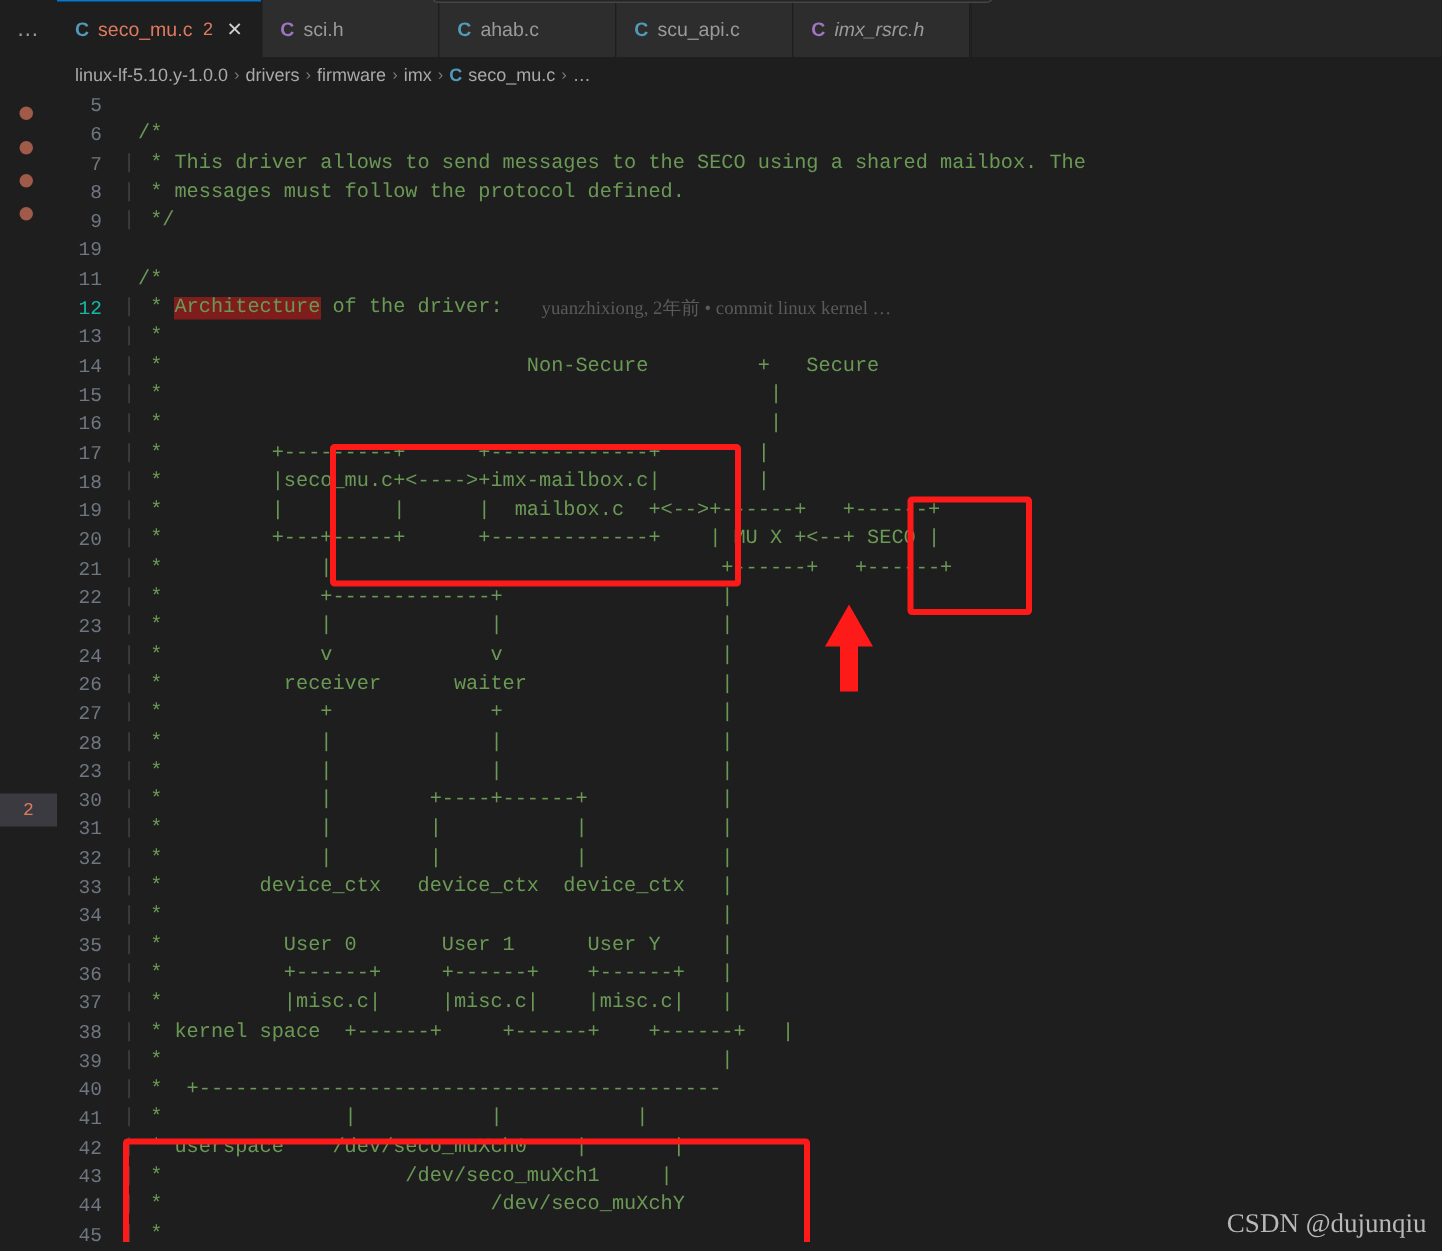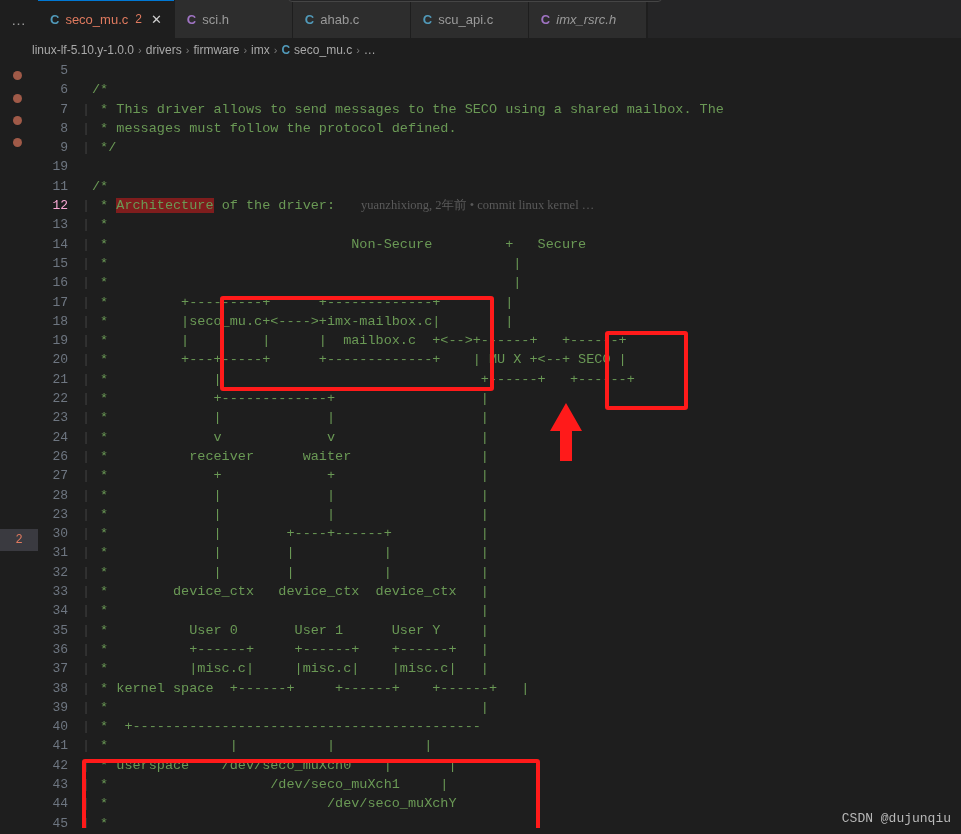--- a/index.html
+++ b/index.html
@@ -76,21 +76,21 @@
   .tab .ital { font-style: italic; }
   .tab .badge-num { color: #e07a5f; font-size: 12px; margin-left: 1px; }
   .tab .closex { color: #cfcfcf; font-size: 13px; margin-left: 3px; }
   .tabbar-fill { flex: 1; background: #252526; border-left: 1px solid #1e1e1e; }
 
   
   .breadcrumb {
     height: 23px;
     background: #1e1e1e;
     display: flex; align-items: center;
-    padding-left: 32px;
+    padding-left: 50px;
     font-size: 12px;
     color: #a9a9a9;
     gap: 4px;
     flex: 0 0 23px;
     position: relative; z-index: 4;
   }
   .bc-seg { white-space: nowrap; }
   .bc-sep { color: #7a7a7a; font-size: 11px; }
   .bc-icon { color: #519aba; font-weight: bold; font-size: 12px; }
 
@@ -143,21 +143,21 @@
   }
   .ln {
     width: 44px;
     min-width: 44px;
     text-align: right;
     padding-right: 14px;
     color: #6e7681;
     font-size: 13px;
     user-select: none;
   }
-  .line.cur .ln { color: #f9a8d4; }
+  .line.cur .ln { color: #14b8a6; }
   .guide {
     width: 10px; min-width: 10px;
     color: #404040;
     text-align: left;
   }
   .txt { color: #6A9955; }
   .sel { background: #7f1d1d; color: #6A9955; }
   .blame {
     color: #5a5a5a;
     font-size: 12.5px;
@@ -182,23 +182,23 @@
     pointer-events: none;
     z-index: 20;
   }
   .redarrow { position: absolute; z-index: 21; pointer-events: none; }
 
   
   .watermark {
     position: absolute;
     right: 10px; bottom: 8px;
     color: #b8b8b8;
-    font-size: 13px;
+    font-size: 18px;
     z-index: 25;
-    font-family: Liberation Mono, monospace;
+    font-family: Liberation Serif, serif;
   }
   .bottombar {
     position: absolute;
     left: 0; right: 0; bottom: 0;
     height: 6px; background: #1e1e1e;
     z-index: 24;
   }
 </style>
 </head>
 <body>

